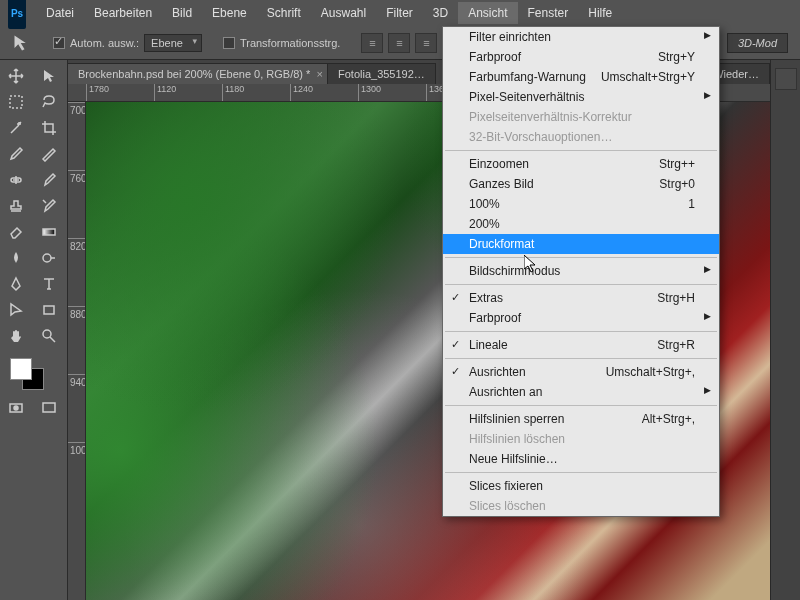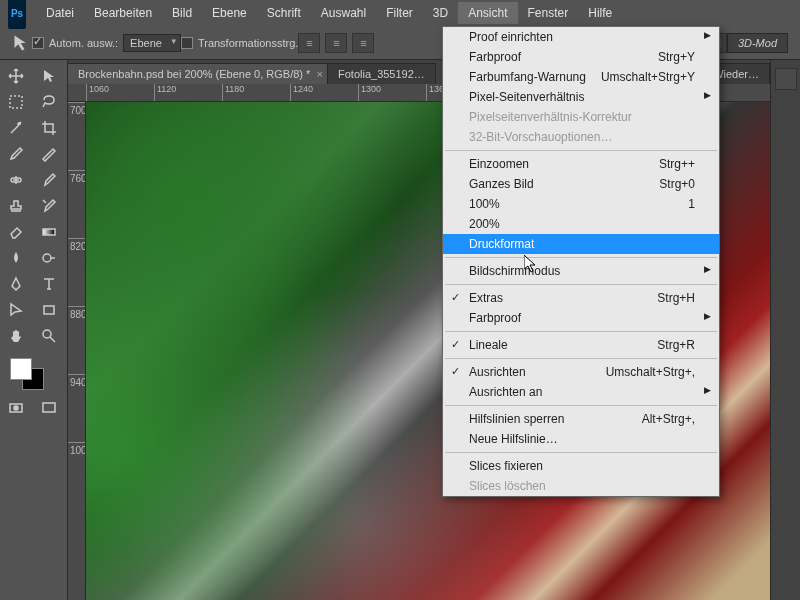--- a/index.html
+++ b/index.html
@@ -1,21 +1,21 @@
 <!DOCTYPE html>
 <html><head>
 <meta charset="utf-8">
 <style>
 * { margin: 0; padding: 0; box-sizing: border-box; font-family: "Segoe UI", Tahoma, sans-serif; user-select: none; }
 body { background: #535353; width: 800px; height: 600px; overflow: hidden; position: relative; }
 .menubar { background: #535353; height: 26px; display: flex; align-items: center; padding: 0 8px; color: #e0e0e0; font-size: 12px; }
 .ps-logo { width: 18px; height: 31px; background: #001e36; color: #31a8ff; display: flex; align-items: center; justify-content: center; font-weight: bold; font-size: 10px; border-radius: 2px; margin-right: 10px; }
 .menu-item { padding: 4px 10px; cursor: default; }
 .menu-item.active { background: #6a6a6a; }
-.optionsbar { background: #535353; height: 34px; border-bottom: 1px solid #282828; display: flex; align-items: center; padding: 0 12px; gap: 0; color: #ccc; font-size: 11px; }
+.optionsbar { background: #535353; height: 34px; border-bottom: 1px solid #282828; display: flex; align-items: center; padding: 0 12px; gap: 21px; color: #ccc; font-size: 11px; }
 .opt-arrow { width: 20px; height: 16px; display: flex; align-items: center; }
 .checkbox { width: 12px; height: 12px; border: 1px solid #888; background: #3a3a3a; display: inline-block; position: relative; }
 .checkbox.checked::after { content: "✓"; color: #ccc; position: absolute; top: -3px; left: 0; font-size: 11px; }
 .dropdown { background: #3f3f3f; border: 1px solid #282828; padding: 2px 18px 2px 6px; font-size: 11px; color: #ccc; position: relative; }
 .dropdown::after { content: "▾"; position: absolute; right: 4px; top: 1px; font-size: 9px; color: #aaa; }
 .opt-group { display: flex; align-items: center; gap: 5px; }
 .icon-btn { width: 22px; height: 20px; background: #454545; border: 1px solid #333; display: flex; align-items: center; justify-content: center; color: #aaa; font-size: 11px; }
 .workspace { display: flex; height: calc(600px - 60px); }
 .toolbox { width: 68px; background: #535353; border-right: 1px solid #2a2a2a; padding: 4px 2px; display: grid; grid-template-columns: 1fr 1fr; gap: 2px; align-content: start; }
 .tool { width: 28px; height: 24px; display: flex; align-items: center; justify-content: center; color: #ccc; font-size: 13px; cursor: default; }
@@ -228,21 +228,21 @@
       </div>
   </div>
 
   <div class="canvas-area">
     <div class="doc-tabs">
       <div class="doc-tab active"><span>Brockenbahn.psd bei 200% (Ebene 0, RGB/8) *</span><span class="x">×</span></div>
       <div class="doc-tab"><span>Fotolia_355192…</span></div>
       <div class="doc-tab" style="margin-left:auto"><span>eritzer-Wieder…</span></div>
     </div>
     <div class="ruler-h">
-      <div class="tick">1060</div>
+      <div class="tick">1780</div>
         <div class="tick">1120</div>
         <div class="tick">1180</div>
         <div class="tick">1240</div>
         <div class="tick">1300</div>
         <div class="tick">1360</div>
         <div class="tick">1420</div>
         <div class="tick">1480</div>
         <div class="tick">1540</div>
     </div>
     <div class="ruler-v">
@@ -258,21 +258,21 @@
     </div>
   </div>
 
   <div class="right-panels">
     <div class="panel-ic"></div>
   </div>
 </div>
 
 <div class="dropdown-menu" id="ansicht-menu">
     <div class="dm-item">
-      <span>Proof einrichten</span>
+      <span>Filter einrichten</span>
       <span class="arrow">▶</span>
     </div>
     <div class="dm-item">
       <span>Farbproof</span>
       <span>Strg+Y</span>
     </div>
     <div class="dm-item">
       <span>Farbumfang-Warnung</span>
       <span>Umschalt+Strg+Y</span>
     </div>
@@ -334,20 +334,23 @@
     </div>
     <div class="dm-item">
       <span>Ausrichten an</span>
       <span class="arrow">▶</span>
     </div>
     <div class="dm-sep"></div>
     <div class="dm-item">
       <span>Hilfslinien sperren</span>
       <span>Alt+Strg+,</span>
     </div>
+    <div class="dm-item disabled">
+      <span>Hilfslinien löschen</span>
+    </div>
     <div class="dm-item">
       <span>Neue Hilfslinie…</span>
     </div>
     <div class="dm-sep"></div>
     <div class="dm-item">
       <span>Slices fixieren</span>
     </div>
     <div class="dm-item disabled">
       <span>Slices löschen</span>
     </div>

